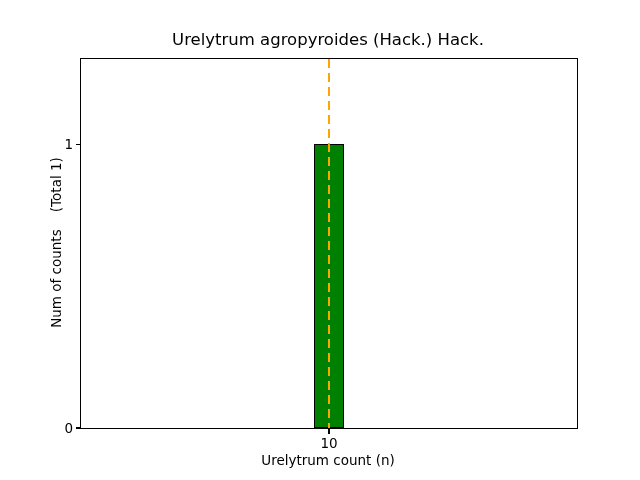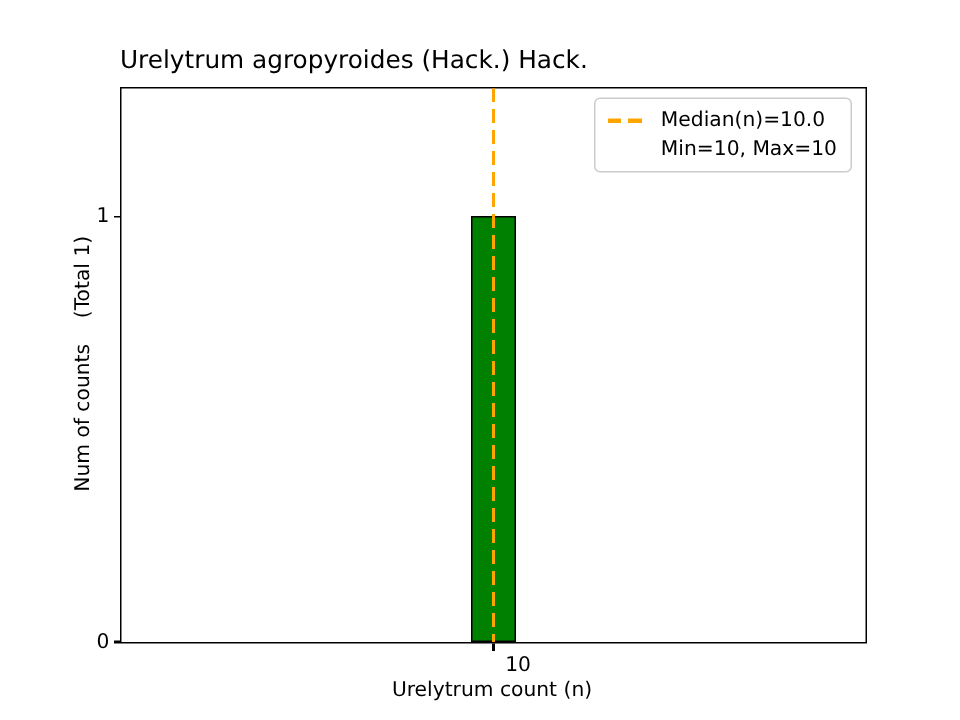--- a/index.html
+++ b/index.html
@@ -8,21 +8,21 @@
     width: 640px;
     height: 480px;
     background: #ffffff;
     font-family: "DejaVu Sans", sans-serif;
     color: #000;
     overflow: hidden;
   }
   .chart-title {
     position: absolute;
     left: 80px; top: 30px; width: 496px;
-    text-align: left;
+    text-align: center;
     font-size: 16.5px;
     line-height: 20px;
     white-space: nowrap;
   }
   .plot-area {
     position: absolute;
     left: 80px; top: 58px;
     width: 496px; height: 369px;
     border: 1px solid #000000;
     background: #ffffff;
@@ -51,21 +51,21 @@
   .ytick-mark {
     position: absolute;
     left: -5.5px;
     width: 4.5px; height: 1.3px;
     background: #000;
   }
   .xtick-label {
     position: absolute;
     top: calc(100% + 7px);
     width: 50px;
-    text-align: right;
+    text-align: center;
     font-size: 13.5px;
     line-height: 16px;
   }
   .xtick-mark {
     position: absolute;
     top: calc(100% + 1px);
     width: 1.3px; height: 4.5px;
     background: #000;
   }
   .x-axis-label {
@@ -120,30 +120,20 @@
     <div class="median-line" style="left: 246.75px; background: repeating-linear-gradient(rgb(255, 165, 0) 0px, rgb(255, 165, 0) 9px, transparent 9px, transparent 14px);"></div>
 
     <div class="ytick-mark" style="top: 368.35px;"></div>
     <div class="ytick-mark" style="top: 84.5038px;"></div>
     <div class="ytick-label" style="top: 360.5px;">0</div>
     <div class="ytick-label" style="top: 76.6538px;">1</div>
 
     <div class="xtick-mark" style="left: 247.35px;"></div>
     <div class="xtick-label" style="left: 223px;">10</div>
 
-    <div class="legend">
-      <div class="legend-row">
-        <span class="legend-sample" style="background: repeating-linear-gradient(to right, rgb(255, 165, 0) 0px, rgb(255, 165, 0) 9px, transparent 9px, transparent 14px);"></span>
-        <span>Median(n)=10.0</span>
-      </div>
-      <div class="legend-row">
-        <span class="legend-sample"></span>
-        <span>Min=10, Max=10</span>
-      </div>
-    </div>
 
   </div>
 
   <div class="x-axis-label">Urelytrum count (n)</div>
 
   <div class="y-axis-label">Num of counts    (Total 1)</div>
 
 </div>
 
 </body></html>

